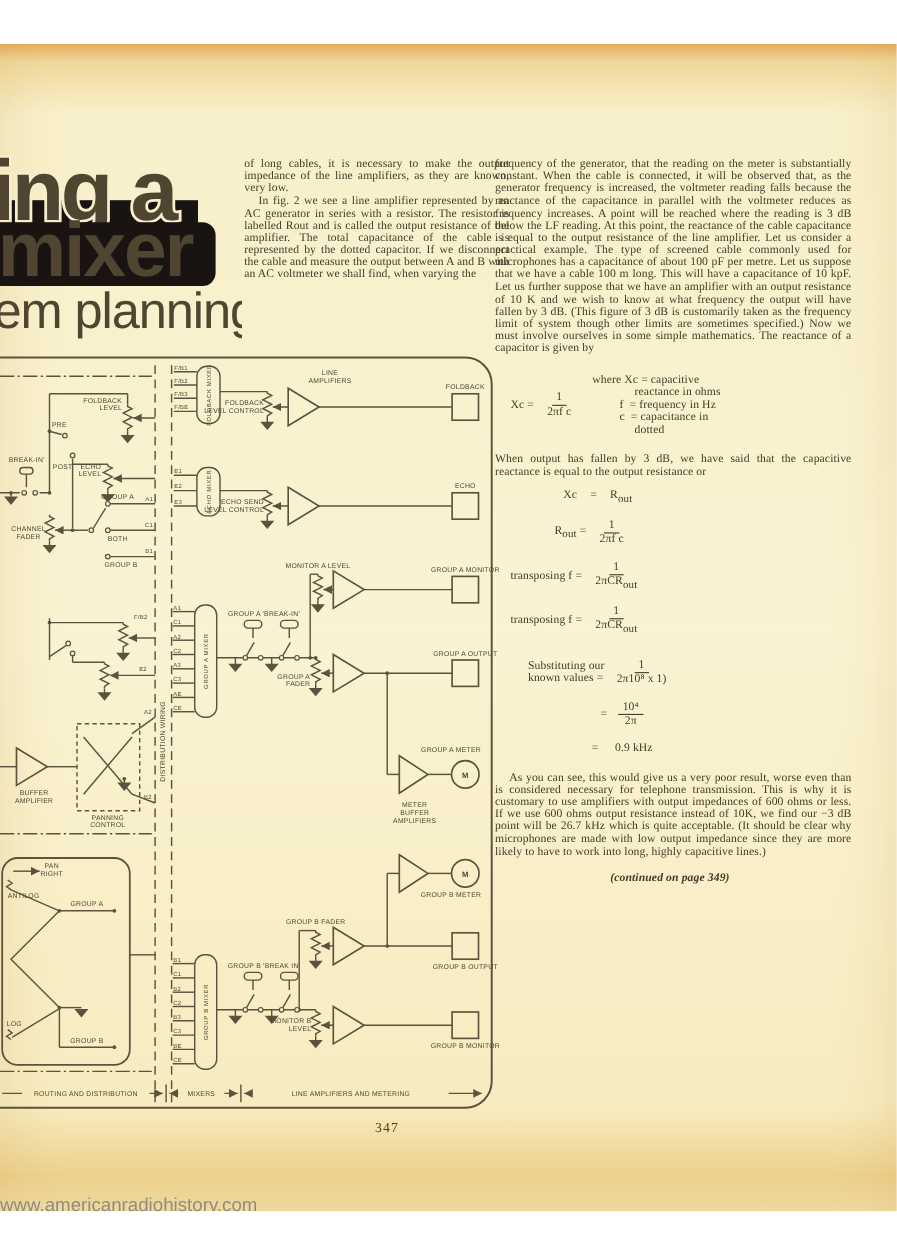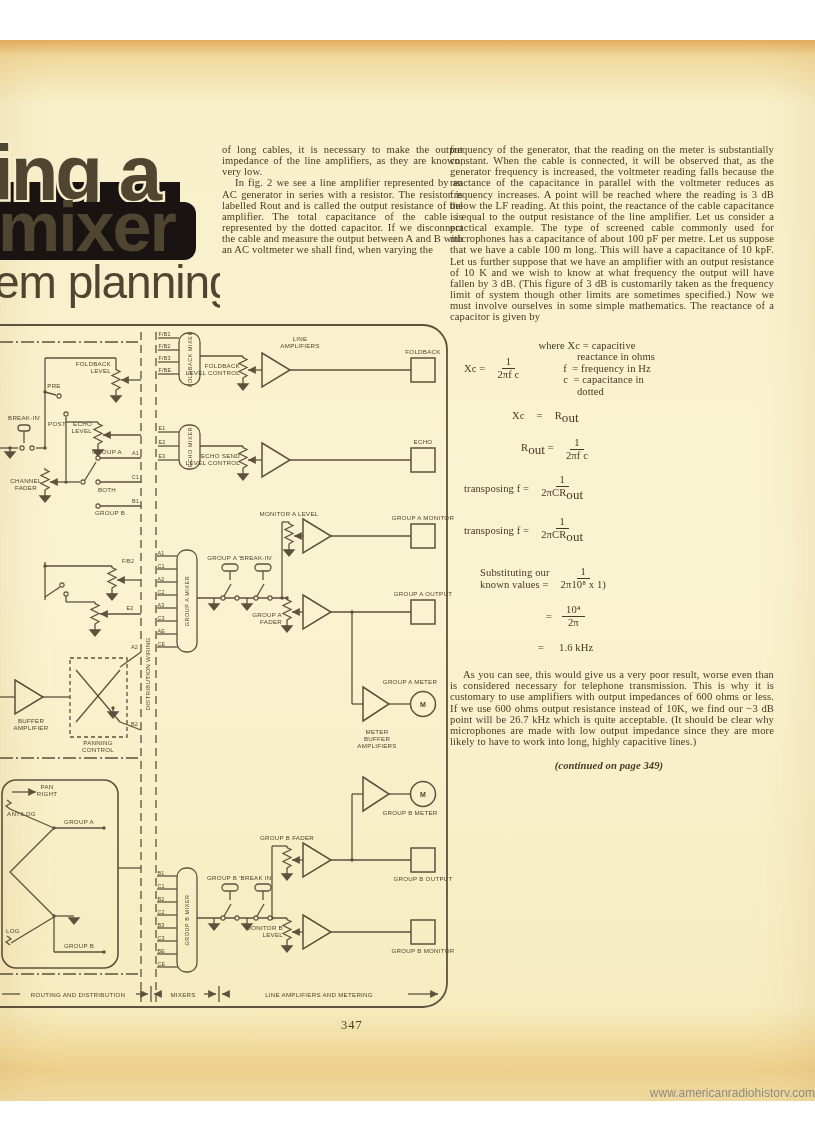--- a/index.html
+++ b/index.html
@@ -10,32 +10,32 @@
     box-shadow:inset 0 0 55px rgba(195,140,55,.22)}
   .col{position:absolute;font-size:10.6px;line-height:11.15px;text-align:justify;letter-spacing:.1px}
   .col p{margin:0}
   .ind{text-indent:13px}
   #leftcol{left:222px;top:144px;width:241px}
   #rightcol{left:450px;top:144px;width:324px}
   .fr{display:flex;align-items:center;margin:13px 0 13px 14px}
   .frac{display:inline-flex;flex-direction:column;align-items:center;line-height:1.12;margin:0 5px}
   .frac .num{padding:0 4px;border-bottom:1px solid #453a26}
   .frac .den{padding:0 2px}
-  sub{font-size:13px}
+  sub{font-size:10px}
   .lhs{margin-right:5px}
   pre.wh,pre.lhs2{font-family:"Liberation Serif",serif;font-size:10.6px;line-height:11.6px;margin:0 0 0 12px;white-space:pre}
   pre.lhs2{margin:0 4px 0 0}
   .eqline{margin:10px 0 10px 62px}
   .eqline .sp{margin:0 12px}
-  .m-rout{margin-left:71px}.m-tr{}.m-sub{margin-left:30px}
+  .m-rout{margin-left:54px}.m-tr{}.m-sub{margin-left:30px}
   .m-res{margin-left:96px}.m-fin{margin-left:88px}
   .contd{font-style:italic;font-weight:bold;text-align:center;padding-right:6px;margin-top:13px}
   #pagenum{position:absolute;left:341px;top:1018px;font-size:12.5px;letter-spacing:1px;color:#4a3e28}
-  #footerurl{position:absolute;left:0;right:0;top:1086px;text-align:right;
-    font-family:"Liberation Sans",sans-serif;font-size:12px;color:#8f8c80}
+  #footerurl{position:absolute;left:0;right:0;top:1086px;text-align:left;
+    font-family:"Liberation Sans",sans-serif;font-size:17px;color:#8f8c80}
   svg text{font-family:"Liberation Sans",sans-serif;fill:#4f4531}
   .dlbl{font-size:6.2px;letter-spacing:.25px}
   .dsml{font-size:5.4px;letter-spacing:.2px}
   .mx{font-size:5.4px;letter-spacing:.6px}
   #masthead text.big{font-family:"Liberation Sans",sans-serif;font-weight:bold}
 </style>
 </head>
 <body>
 
 <div class="page"></div>
@@ -62,20 +62,21 @@
         <span class="num">1</span>
         <span class="den">2πf c</span>
       </span>
     <pre class="wh">where Xc = capacitive
               reactance in ohms
          f  = frequency in Hz
          c  = capacitance in
               dotted</pre>
   </div>
 
+  <p style="margin-top:15px">When output has fallen by 3 dB, we have said that the capacitive reactance is equal to the output resistance or</p>
 
   <div class="eqline">
     <span>Xc</span><span class="sp">=</span><span>R</span><sub>out</sub>
   </div>
 
   <div class="fr m-rout">
     <span class="lhs"><span>R</span><sub>out</sub> <span>=</span></span>
     <span class="frac">
         <span class="num">1</span>
         <span class="den">2πf c</span>
@@ -110,21 +111,21 @@
   <div class="fr m-res">
     <span class="lhs">=</span>
     <span class="frac">
         <span class="num">10⁴</span>
         <span class="den">2π</span>
       </span>
   </div>
 
   <div class="fr m-fin">
     <span class="lhs">=</span>
-    <span style="margin-left:10px">1.6 kHz</span>
+    <span style="margin-left:10px">0.9 kHz</span>
   </div>
 
   <p class="ind" style="margin-top:16px">As you can see, this would give us a very poor result, worse even than is considered necessary for telephone transmission. This is why it is customary to use amplifiers with output impedances of 600 ohms or less. If we use 600 ohms output resistance instead of 10K, we find our −3 dB point will be 26.7 kHz which is quite acceptable. (It should be clear why microphones are made with low output impedance since they are more likely to have to work into long, highly capacitive lines.)</p>
   <div class="contd">(continued on page 349)</div>
 </div>
 
 <svg style="position:absolute;left:0;top:322px" width="460" height="690" viewBox="0 0 460 690">
   <defs>
     <marker id="arr" orient="auto" markerWidth="7" markerHeight="7" refX="6" refY="3">
       <path d="M0 0 L6 3 L0 6 Z" fill="#5c523e"></path>

